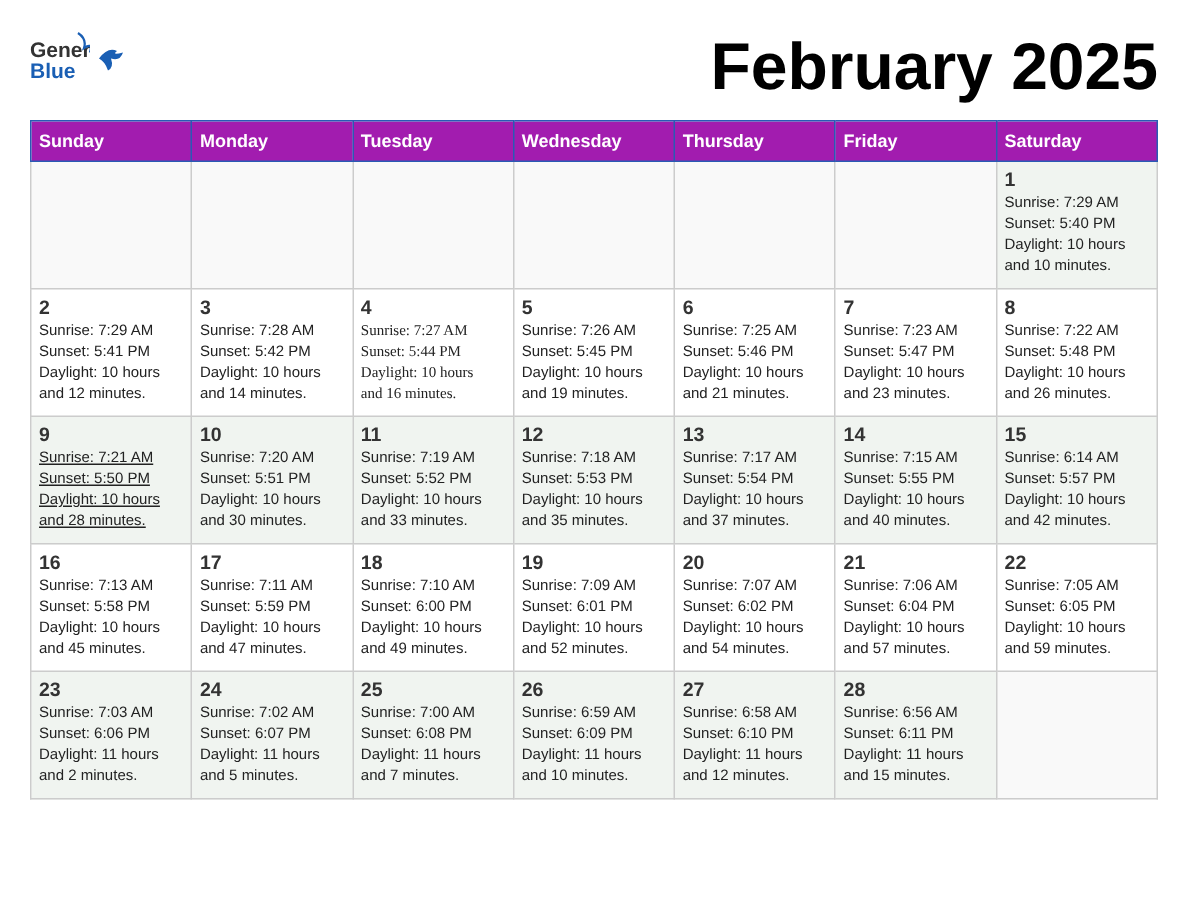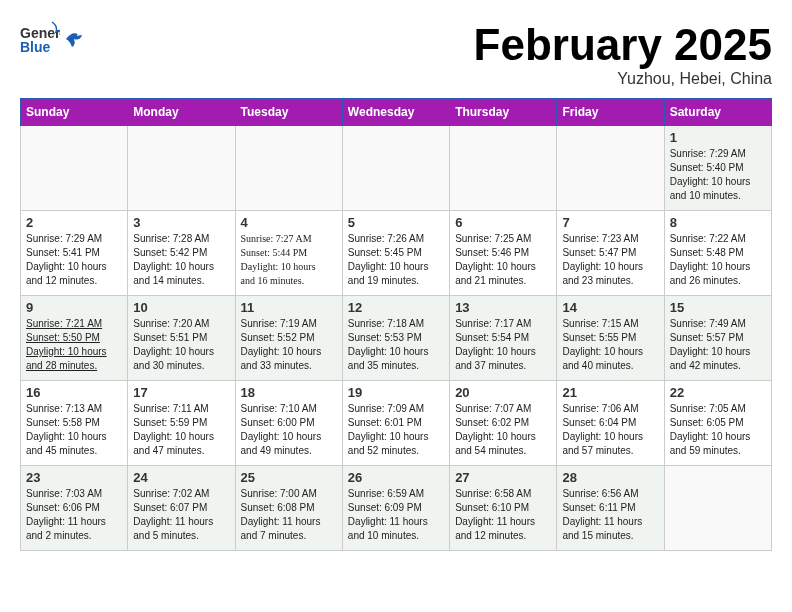--- a/index.html
+++ b/index.html
@@ -87,21 +87,20 @@
           <path d="M32 2 Q38 6 36 12 Q42 8 40 15" stroke="#1a5fb4" stroke-width="1.5" fill="none"></path>
         </svg>
       </div>
       <svg width="20" height="20" viewBox="0 0 20 20">
         <path d="M2 10 Q8 2 14 5 Q10 8 18 6 Q16 12 10 10 Q12 16 8 18 Q6 12 2 10Z" fill="#1a5fb4"></path>
       </svg>
     </div>
   </div>
   <div class="title-block">
     <div class="month-title">February 2025</div>
-    <div class="subtitle">Yuzhou, Hebei, China</div>
   </div>
 </div>
 
 <table class="calendar">
   <thead>
     <tr>
     <th>Sunday</th>
         <th>Monday</th>
         <th>Tuesday</th>
         <th>Wednesday</th>
@@ -215,21 +214,21 @@
         </td>
         <td>
           <div class="day-num">14</div>
           <div class="day-info" style="white-space: pre-line;">Sunrise: 7:15 AM
 Sunset: 5:55 PM
 Daylight: 10 hours
 and 40 minutes.</div>
         </td>
         <td>
           <div class="day-num">15</div>
-          <div class="day-info" style="white-space: pre-line;">Sunrise: 7:49 AM
+          <div class="day-info" style="white-space: pre-line;">Sunrise: 6:14 AM
 Sunset: 5:57 PM
 Daylight: 10 hours
 and 42 minutes.</div>
         </td>
       </tr>
       <tr>
         <td>
           <div class="day-num">16</div>
           <div class="day-info" style="white-space: pre-line;">Sunrise: 7:13 AM
 Sunset: 5:58 PM

